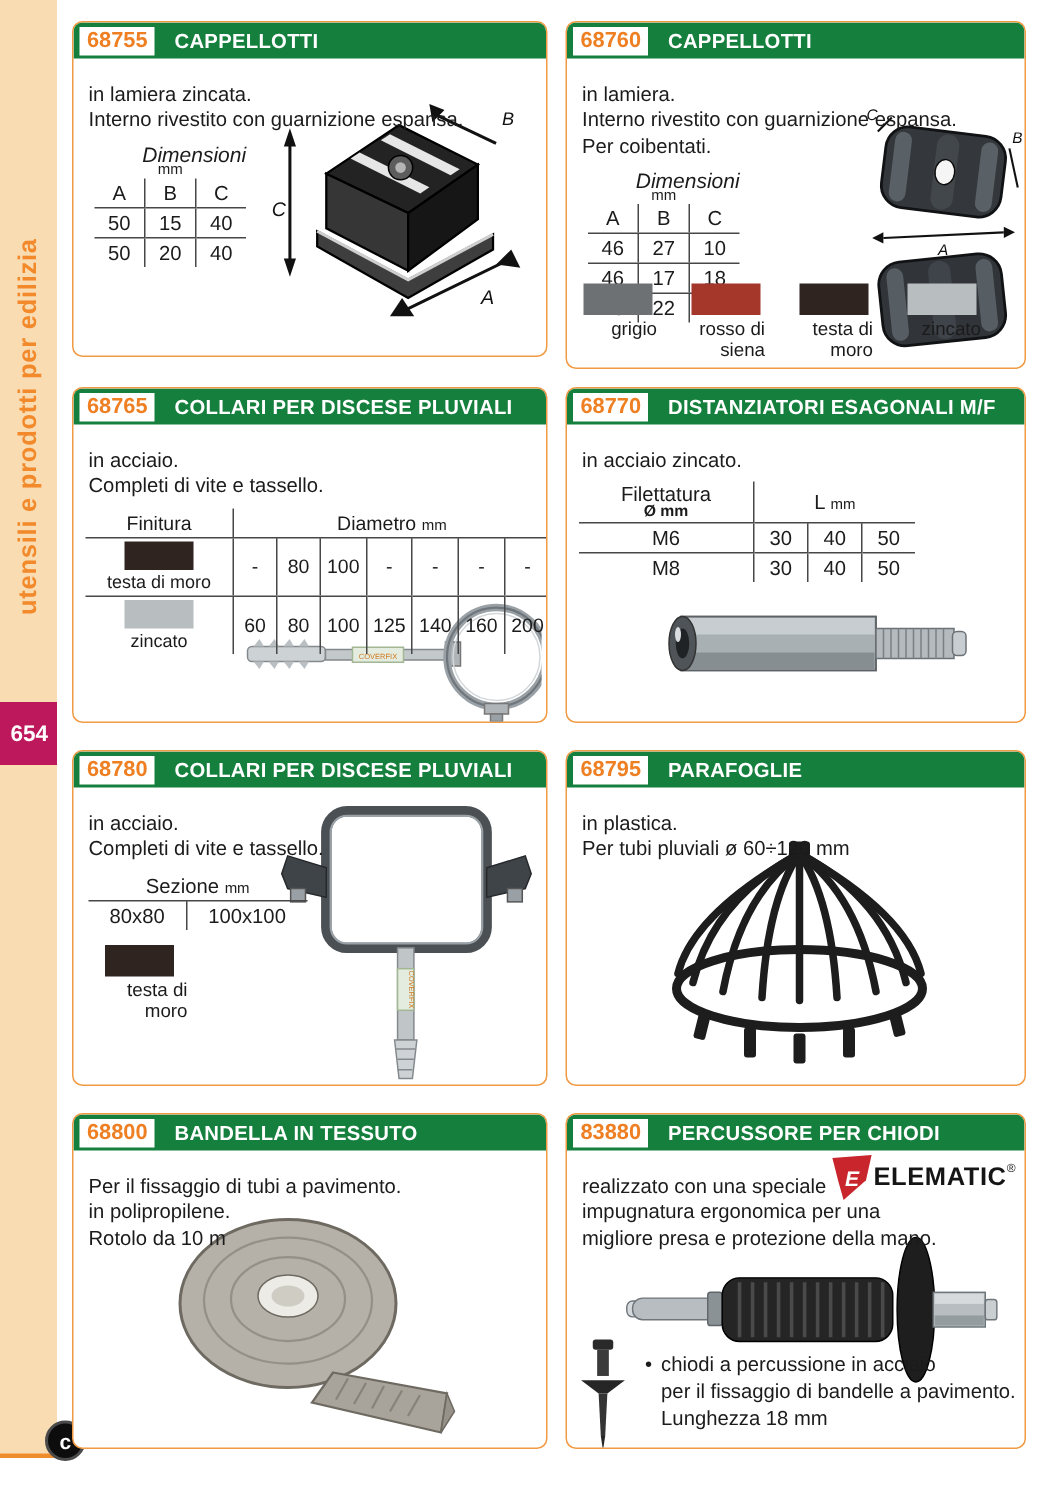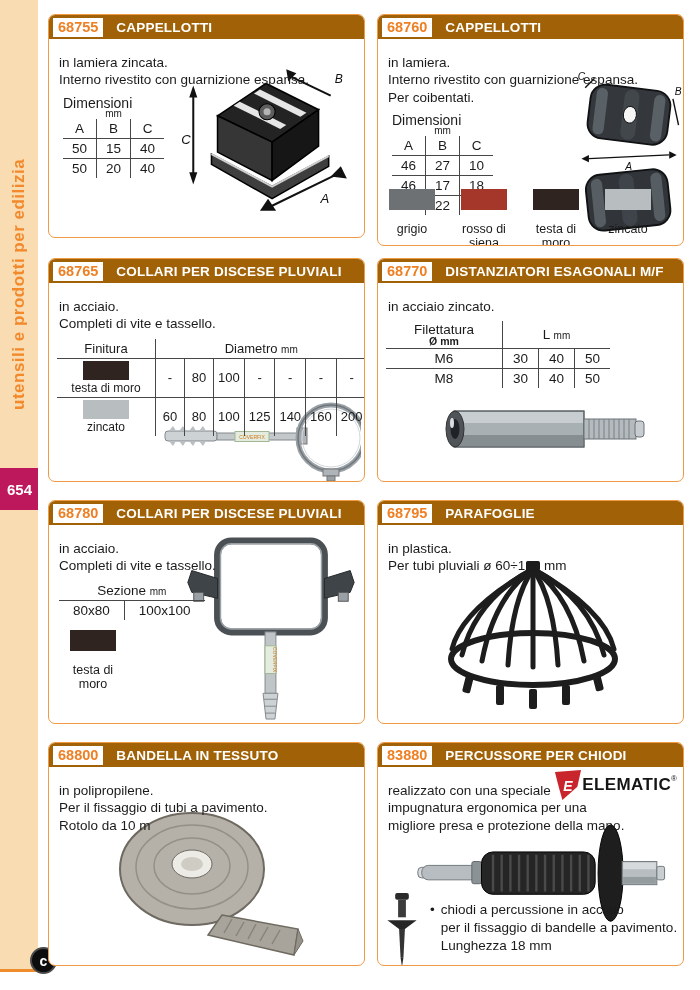--- a/index.html
+++ b/index.html
@@ -16,46 +16,46 @@
   .page-num{position:absolute;left:0;top:468px;width:38px;height:42px;background:#be185d;
     color:#fff;font-weight:bold;font-size:15px;display:flex;align-items:center;
     justify-content:flex-end;padding-right:6px;box-sizing:border-box;}
   .corner-logo{position:absolute;left:30px;top:947px;width:27px;height:27px;border-radius:50%;
     background:#0d0d0d;border:2px solid #4a4a4a;box-sizing:border-box;color:#fff;
     display:flex;align-items:center;justify-content:center;font-weight:bold;font-size:14px;}
 
   
   .card{position:absolute;background:#fff;border:1.5px solid #f19a44;border-radius:7px;
         box-sizing:border-box;overflow:hidden;}
-  .card-header{height:24px;background:#a16207;border-radius:4px 4px 0 0;display:flex;
+  .card-header{height:24px;background:#15803d;border-radius:4px 4px 0 0;display:flex;
         align-items:center;padding:0 8px 0 4px;}
   .code{background:#fff;color:#ee7f22;font-weight:bold;font-size:14.5px;line-height:19px;
         padding:0 5px;margin-right:13px;}
   .title{color:#fff;font-weight:bold;font-size:13.5px;letter-spacing:.2px;white-space:nowrap;}
   .card-body{position:relative;height:calc(100% - 24px);font-size:13.5px;}
   .desc{padding:15px 0 0 10px;line-height:1.28;position:relative;z-index:2;}
 
   
   .tblwrap{margin:6px 0 0 14px;width:max-content;position:relative;z-index:2;}
-  .tbl-title{text-align:left;font-size:14px;}
+  .tbl-title{text-align:right;font-size:14px;font-style:italic;}
   .tbl-unit{text-align:center;font-size:10px;margin-top:-3px;}
   table.t{border-collapse:collapse;text-align:center;font-size:13.5px;}
   table.t td{padding:2px 9px;}
   table.t td+td{border-left:1.3px solid #474747;}
   table.t tr.hl td{border-bottom:1.3px solid #474747;}
   .unit{font-size:10px;}
   table.fin td{padding:2px 4px;min-width:20px;font-size:13px;}
   .fin-col{width:90px;}
   table.fil td{padding:2px 10px;margin-top:12px;}
   .fil-col{width:104px;padding:1px 6px !important;}
   .fil-col .sub{font-size:10.5px;margin-top:-2px;font-weight:bold;}
   table.sez td{padding:2px 14px;}
 
   .swatch{width:46px;height:21px;margin:0 auto;}
-  .sw-label{white-space:pre-line;margin-top:12px;text-align:center;font-size:12.5px;line-height:1.12;}
+  .sw-label{white-space:pre-line;margin-top:2px;text-align:right;font-size:12.5px;line-height:1.12;}
   .swatch-row{position:absolute;left:8px;top:150px;display:flex;gap:20px;z-index:2;}
   .sw-item{width:52px;}
   .fin-sw{width:46px;height:19px;margin:0 auto 1px;}
   .fin-label{font-size:12px;}
   .swatch-block{margin:10px 0 0 12px;width:64px;position:relative;z-index:2;}
 
   .imgwrap{position:absolute;z-index:1;}
 
   
   .brand{position:absolute;right:6px;top:2px;display:flex;align-items:flex-start;z-index:2;}
@@ -445,22 +445,22 @@
     </div>
   </div>
 
   <div class="card" style="left:48px;top:742px;width:317px;height:224px">
     <div class="card-header">
       <span class="code">68800</span>
       <span class="title">BANDELLA IN TESSUTO</span>
     </div>
     <div class="card-body">
       <div class="desc">
+        <div>Per il fissaggio di tubi a pavimento.</div>
         <div>in polipropilene.</div>
-        <div>Per il fissaggio di tubi a pavimento.</div>
         <div>Rotolo da 10 m</div>
       </div>
       <div class="imgwrap" style="left:55px;top:36px">
         <svg width="200" height="160" viewBox="0 0 200 160">
           <ellipse cx="88" cy="66" rx="72" ry="56" fill="#b5b1a8" stroke="#6e6a61" stroke-width="2"></ellipse>
           <ellipse cx="88" cy="64" rx="56" ry="42" fill="none" stroke="#949087" stroke-width="1.5"></ellipse>
           <ellipse cx="88" cy="63" rx="38" ry="28" fill="none" stroke="#949087" stroke-width="1.5"></ellipse>
           <ellipse cx="88" cy="61" rx="20" ry="14" fill="#ecebe6" stroke="#6e6a61"></ellipse>
           <ellipse cx="88" cy="61" rx="11" ry="7" fill="#cfccc4"></ellipse>
           <polygon points="118,112 194,126 190,152 104,132" fill="#a8a49b" stroke="#6e6a61" stroke-width="1.5"></polygon>

